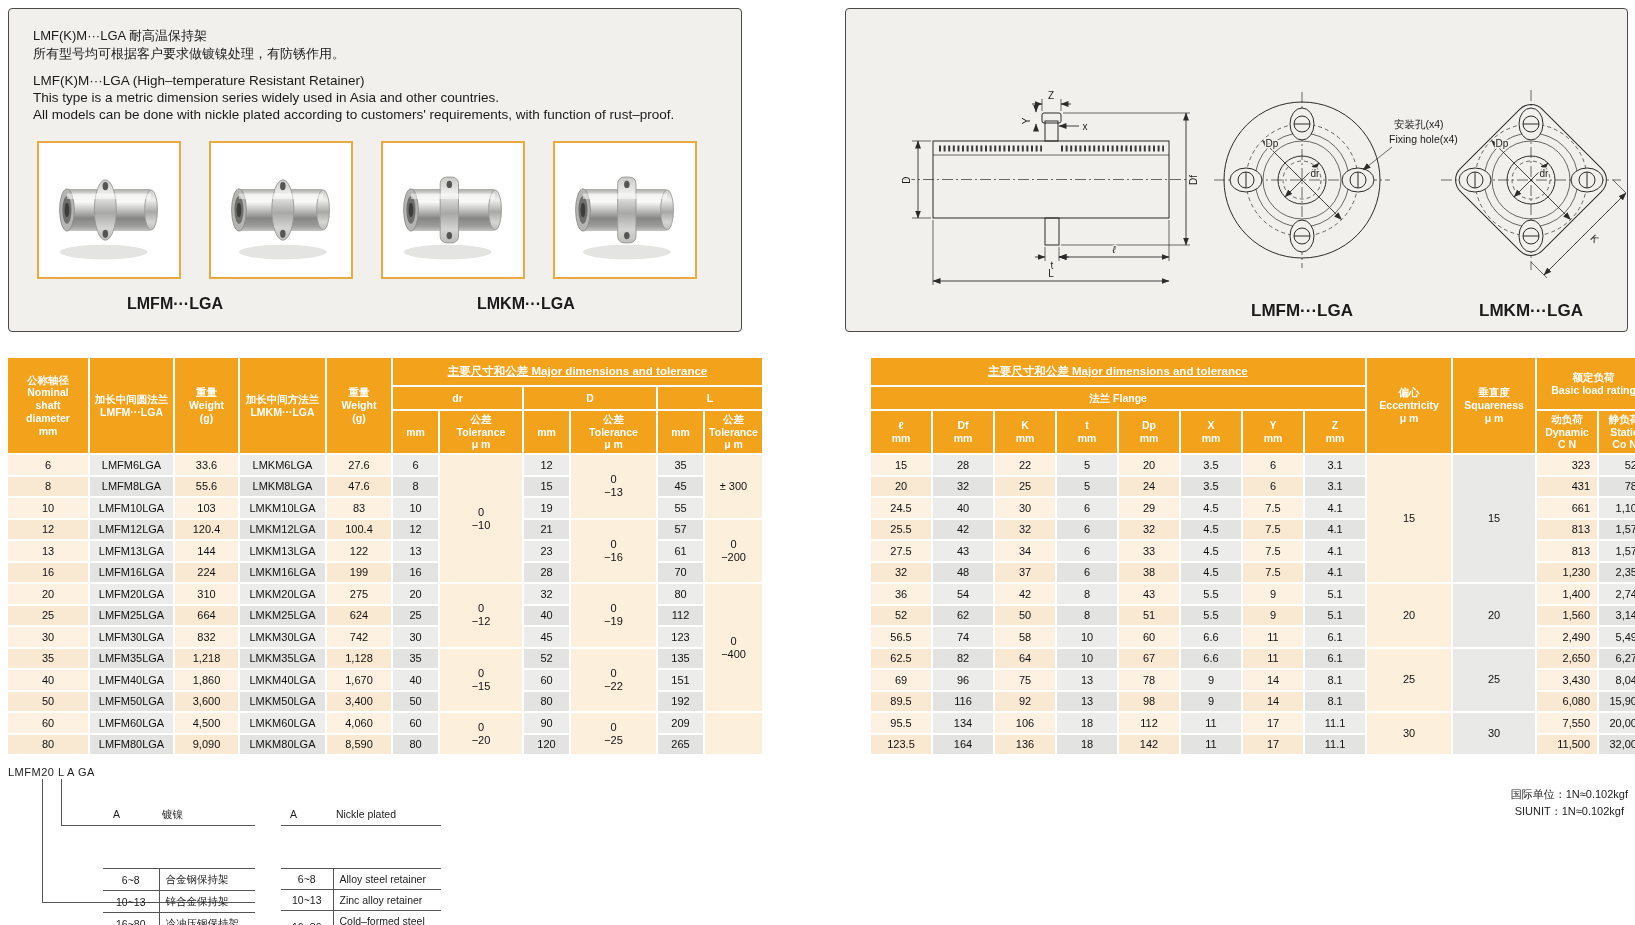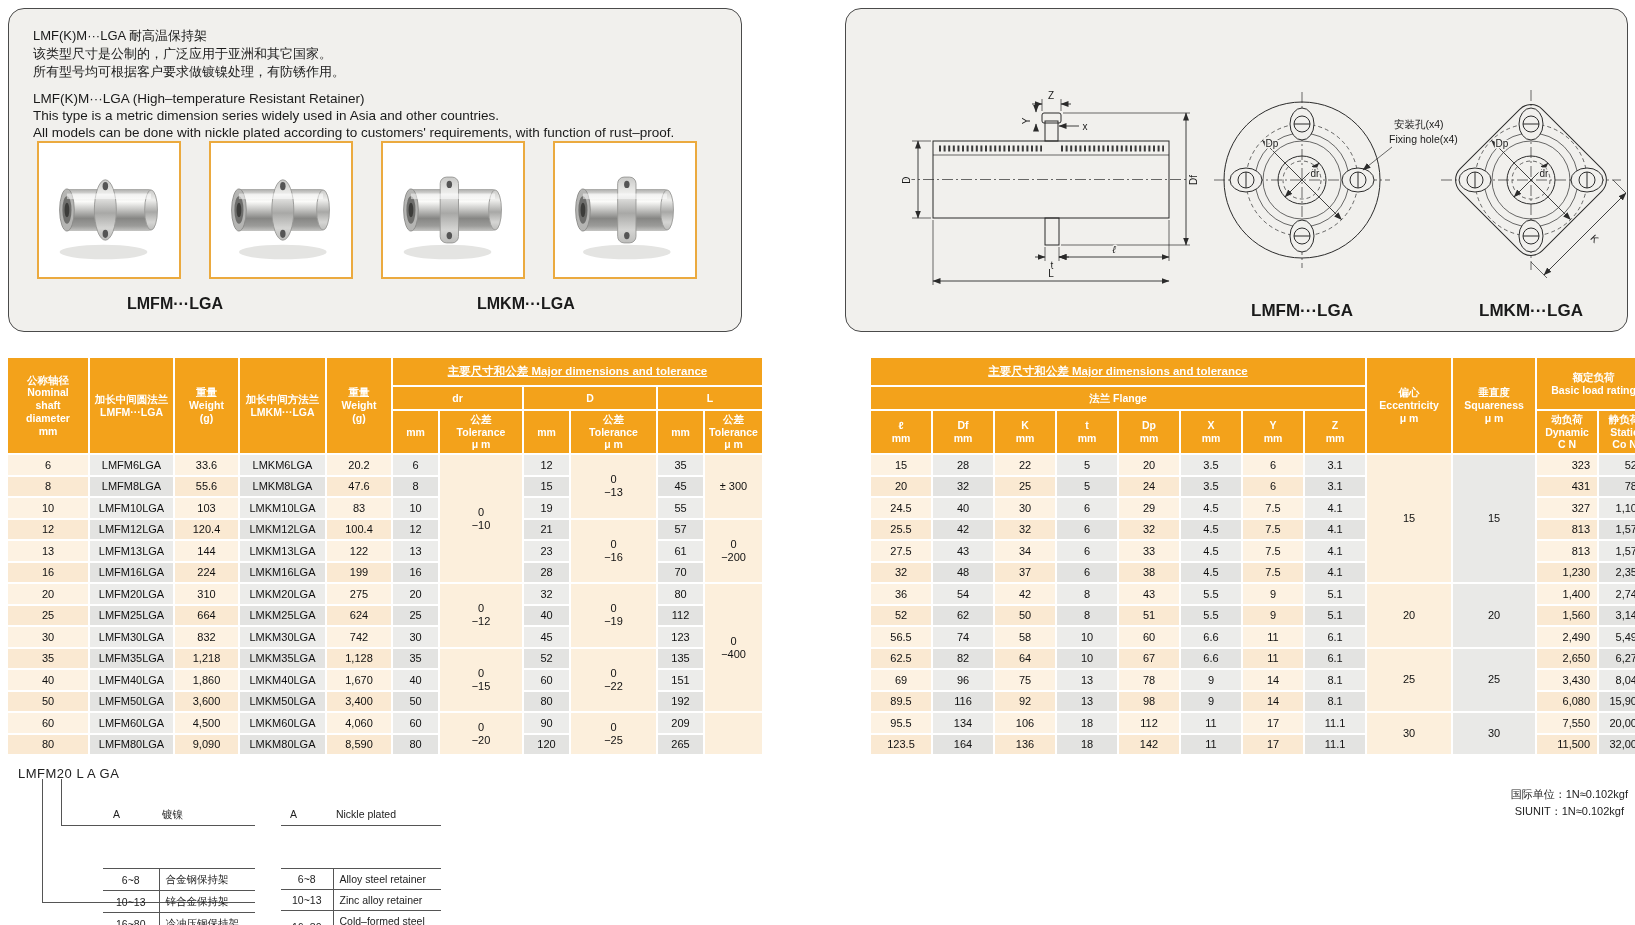--- a/index.html
+++ b/index.html
@@ -1,21 +1,21 @@
 <!DOCTYPE html>
 <html><head>
 <meta charset="utf-8">
 <style>
   * { margin:0; padding:0; box-sizing:border-box; }
   html,body { width:1635px; height:925px; background:#ffffff;
     font-family:"Liberation Sans","DejaVu Sans",sans-serif; color:#1a1a1a; }
   #page { position:relative; width:1635px; height:925px; overflow:hidden; background:#fff; }
 
   
-  .panel { position:absolute; background:#F1F0ED; border:1.5px solid #4a4a4a; border-radius:16px; }
+  .panel { position:absolute; background:#F1F0ED; border:1.5px solid #4a4a4a; border-radius:4px; }
   #panel-left  { left:8px;  top:8px; width:734px; height:324px; }
   #panel-right { left:845px; top:8px; width:783px; height:324px; }
 
   .intro { position:absolute; left:24px; top:18px; }
   .intro .zh { font-size:13px; line-height:18px; }
   .intro .en { font-size:13.5px; line-height:17px; }
   .intro .gap { height:9px; }
 
   .photo { position:absolute; top:132px; width:144px; height:138px; background:#fff;
            border:2px solid #EBAA3F; padding:3px; }
@@ -36,21 +36,21 @@
   td.p  { background:#FDF2E2; }
   tr:nth-child(even) td.p { background:#FAE9D2; }
   td.g  { background:#ECECEA; }
   tr:nth-child(even) td.g { background:#E3E3E1; }
   td.pm { background:#FCEFDC; }
   td.gm { background:#E9E9E7; }
   td.pm div, td.gm div { line-height:13px; }
 
   
   .fline { position:absolute; background:#555; }
-  #model-code { position:absolute; left:8px; top:766px; font-size:13px; letter-spacing:0.5px; color:#222;margin-left:10px; }
+  #model-code { position:absolute; left:8px; top:766px; font-size:11px; letter-spacing:0.5px; color:#222; }
   .dhdr { position:absolute; top:808px; height:18px; border-bottom:1px solid #555; font-size:10.5px; color:#222; }
   .dhdr span.a { display:inline-block; }
   .dtbl { position:absolute; top:868px; border-collapse:collapse; font-size:10.5px; color:#222; }
   .dtbl td { border-top:1px solid #555; border-bottom:1px solid #555; padding:3.5px 6px; height:21px; }
   .dtbl td.cd { border-right:1px solid #555; text-align:center; }
   #unit-note { position:absolute; right:7px; top:786px; text-align:center; font-size:11px; line-height:17px; color:#222; }
 
   
   .ln   { stroke:#2b2b2b; stroke-width:1; fill:none; }
   .thin { stroke:#2b2b2b; stroke-width:0.7; fill:none; }
@@ -63,21 +63,20 @@
   text.viewlabel { font-size:17px; font-weight:bold; fill:#1a1a1a; }
 </style>
 </head>
 <body>
 
 <div id="page">
 
   <div id="panel-left" class="panel">
     <div class="intro">
       <div class="zh">LMF(K)M···LGA 耐高温保持架</div>
-      <div class="zh">该类型尺寸是公制的，广泛应用于亚洲和其它国家。</div>
       <div class="zh">所有型号均可根据客户要求做镀镍处理，有防锈作用。</div>
       <div class="gap"></div>
       <div class="en">LMF(K)M···LGA (High–temperature Resistant Retainer)</div>
       <div class="en">This type is a metric dimension series widely used in Asia and other countries.</div>
       <div class="en">All models can be done with nickle plated according to customers' requirements, with function of rust–proof.</div>
     </div>
 
     <div class="photo" style="left:28px">
       <svg viewBox="0 0 140 140">
         <defs>
@@ -338,21 +337,21 @@
 Tolerance
 μ m</th>
       </tr>
     </thead>
     <tbody>
         <tr>
           <td class="p">6</td>
           <td class="g">LMFM6LGA</td>
           <td class="p">33.6</td>
           <td class="g">LMKM6LGA</td>
-          <td class="p">20.2</td>
+          <td class="p">27.6</td>
           <td class="g">6</td>
           <td class="pm" rowspan="6">
             <div>0</div>
             <div>−10</div>
           </td>
           <td class="g">12</td>
           <td class="pm" rowspan="3">
             <div>0</div>
             <div>−13</div>
           </td>
@@ -619,21 +618,21 @@
         </tr>
         <tr>
           <td class="p">24.5</td>
           <td class="g">40</td>
           <td class="p">30</td>
           <td class="g">6</td>
           <td class="p">29</td>
           <td class="g">4.5</td>
           <td class="p">7.5</td>
           <td class="g">4.1</td>
-          <td class="p ar">327</td>
+          <td class="p ar">661</td>
           <td class="g ar">1,100</td>
         </tr>
         <tr>
           <td class="p">25.5</td>
           <td class="g">42</td>
           <td class="p">32</td>
           <td class="g">6</td>
           <td class="p">32</td>
           <td class="g">4.5</td>
           <td class="p">7.5</td>

